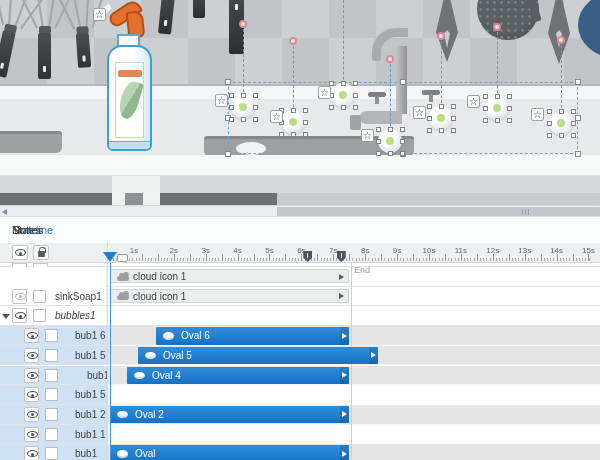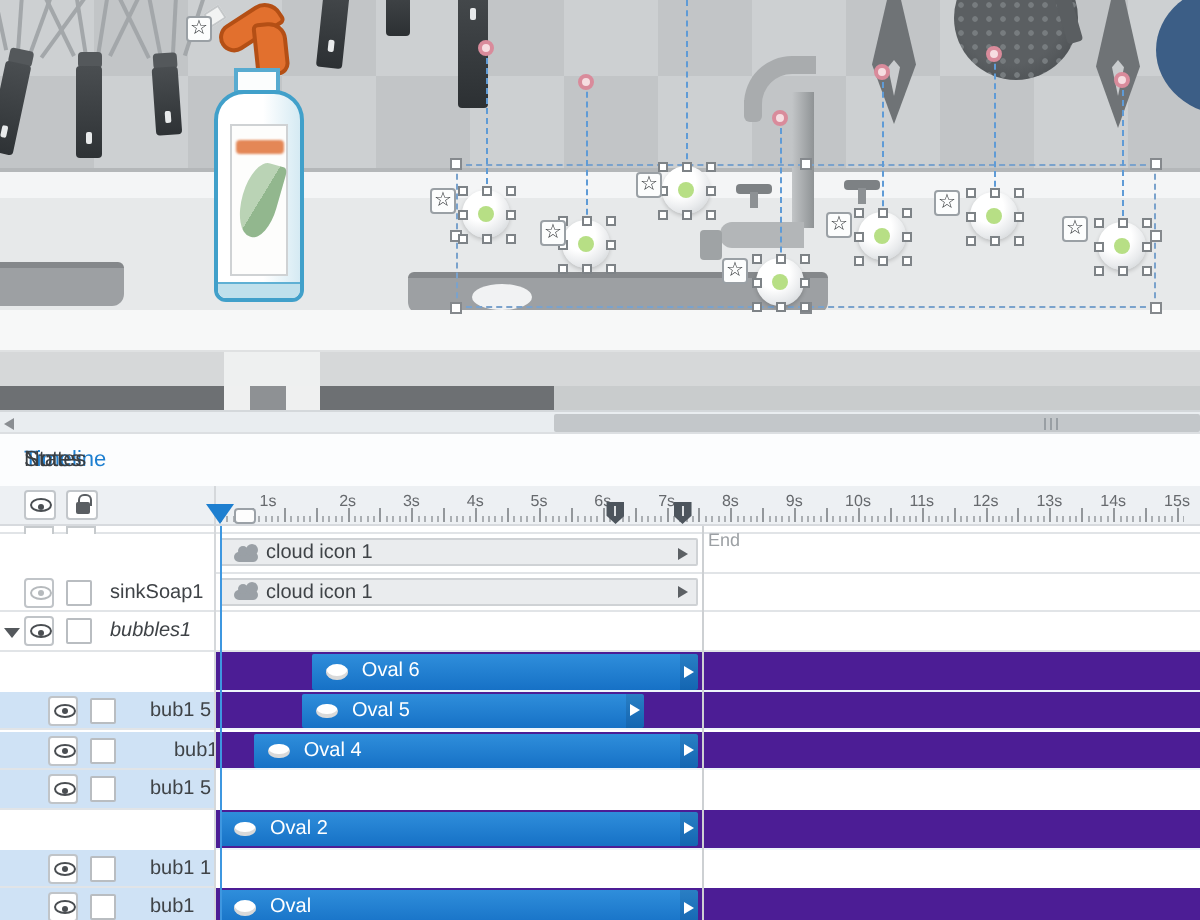--- a/index.html
+++ b/index.html
@@ -115,21 +115,21 @@
   .phline{left:110px;top:0;width:1px;height:197px;background:#3e97e0;z-index:5;}
   .endline{left:351px;top:0;width:1px;height:197px;background:#cdd0d3;z-index:1;}
   .endlabel{left:354px;top:2px;font-size:9px;color:#9ca0a4;z-index:1;}
   .sliver{left:0;top:0;width:600px;height:4px;background:#fff;border-bottom:1px solid #e1e4e7;}
   .sliver i{top:0;height:4px;width:15px;border:1px solid #c6cacd;border-bottom:none;background:#fff;}
 
   .trow{left:0;width:600px;height:19.7px;}
   .ncell{left:0;top:0;width:108px;height:100%;background:#fff;border-bottom:1px solid #e1e4e7;}
   .tcell{left:108px;top:0;width:492px;height:100%;background:#fff;border-bottom:1px solid #e1e4e7;}
   .trow.sel .ncell{background:#cfe2f5;}
-  .trow.sel .tcell{background:#4c1d95;border-bottom-color:#eef5fb;}
+  .trow.sel .tcell{background:#e5e5e5;border-bottom-color:#eef5fb;}
   .exp{left:2px;top:8px;width:0;height:0;border-left:4px solid transparent;border-right:4px solid transparent;
        border-top:5px solid #54585c;}
   .eyebox{top:2px;width:15px;height:15px;background:#fff;border:1px solid #c0c4c8;border-radius:2px;}
   .cb{top:3px;width:13px;height:13px;background:#fff;border:1px solid #b9bdc1;border-radius:1px;}
   .rname{font-size:10px;color:#3f4347;line-height:19px;white-space:nowrap;}
   .rname.it{font-style:italic;}
   .bar{top:2px;height:14px;background:#eaecee;border:1px solid #cfd2d5;border-radius:1px;z-index:2;}
   .bar .blabel2{position:absolute;left:22px;top:0;font-size:10px;line-height:13px;color:#3f4347;white-space:nowrap;}
   .bar .arrowD{position:absolute;right:4px;top:3.5px;width:0;height:0;border-left:5px solid #5c6064;
                border-top:3.5px solid transparent;border-bottom:3.5px solid transparent;}
@@ -445,39 +445,46 @@
             <div class="exp"></div>
             <div class="eyebox" style="left: 12px;">
               <div class="eye" style="left: 1.5px; top: 3px;"></div>
             </div>
             <div class="cb" style="left: 33px;"></div>
             <div class="rname it" style="left: 55px;">bubbles1</div>
           </div>
           <div class="tcell"></div>
         </div>
         <div class="trow sel" style="top: 63.1px;">
+          <div class="ncell">
+            <div class="eyebox" style="left: 24px;">
+              <div class="eye" style="left: 1.5px; top: 3px;"></div>
+            </div>
+            <div class="cb" style="left: 45px;"></div>
+            <div class="rname" style="left: 75px;">bub1 6</div>
+          </div>
           <div class="tcell">
             <div class="barB" style="left: 47.936px; width: 193.314px;">
               <div class="oval"></div>
               <div class="blabel2">Oval 6</div>
               <div class="cap"></div>
               <div class="arrowW"></div>
             </div>
           </div>
         </div>
         <div class="trow sel" style="top: 82.8px;">
           <div class="ncell">
             <div class="eyebox" style="left: 24px;">
               <div class="eye" style="left: 1.5px; top: 3px;"></div>
             </div>
             <div class="cb" style="left: 45px;"></div>
             <div class="rname" style="left: 75px;">bub1 5</div>
           </div>
           <div class="tcell">
-            <div class="barB" style="left: 43px; width: 171px;">
+            <div class="barB" style="left: 30px; width: 240px;">
               <div class="oval"></div>
               <div class="blabel2">Oval 5</div>
               <div class="cap"></div>
               <div class="arrowW"></div>
             </div>
           </div>
         </div>
         <div class="trow sel" style="top: 102.5px;">
           <div class="ncell">
             <div class="eyebox" style="left: 24px;">
@@ -498,20 +505,27 @@
         <div class="trow sel" style="top: 122.2px;">
           <div class="ncell">
             <div class="eyebox" style="left: 24px;">
               <div class="eye" style="left: 1.5px; top: 3px;"></div>
             </div>
             <div class="cb" style="left: 45px;"></div>
             <div class="rname" style="left: 75px;">bub1 5</div>
           </div>
         </div>
         <div class="trow sel" style="top: 141.9px;">
+          <div class="ncell">
+            <div class="eyebox" style="left: 24px;">
+              <div class="eye" style="left: 1.5px; top: 3px;"></div>
+            </div>
+            <div class="cb" style="left: 45px;"></div>
+            <div class="rname" style="left: 75px;">bub1 2</div>
+          </div>
           <div class="tcell">
             <div class="barB" style="left: 2px; width: 239.25px;">
               <div class="oval"></div>
               <div class="blabel2">Oval 2</div>
               <div class="cap"></div>
               <div class="arrowW"></div>
             </div>
           </div>
         </div>
         <div class="trow sel" style="top: 161.6px;">

